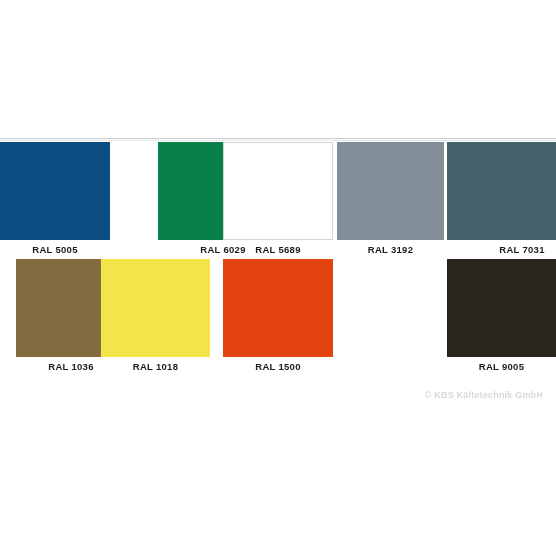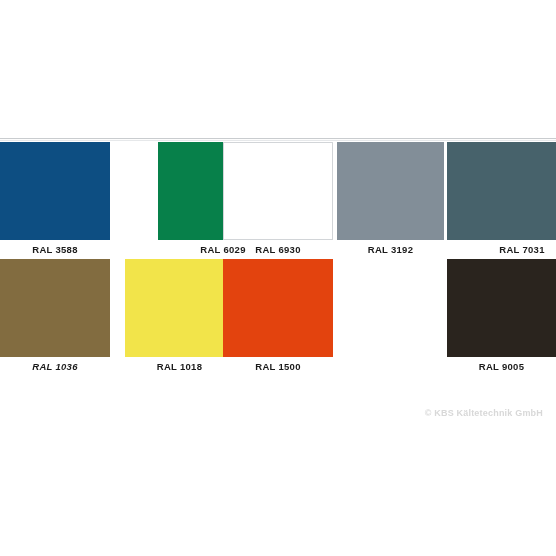--- a/index.html
+++ b/index.html
@@ -80,65 +80,65 @@
     font-size: 9.5px;
     font-weight: bold;
     letter-spacing: 0.3px;
     color: #1b1b1b;
     white-space: nowrap;
   }
 
   .watermark {
     position: absolute;
     right: 13px;
-    top: 408px;
+    top: 390px;
     font-size: 9px;
     font-weight: bold;
     color: #d8d8d8;
     letter-spacing: 0.2px;
     white-space: nowrap;
     user-select: none;
   }
 </style>
 </head>
 <body>
 
 <div id="chart-root">
 
   <div class="top-rule"></div>
 
   <div class="palette">
     <div class="swatch-row">
         <div class="swatch-cell" style="left: 0px; width: 110px;">
           <div class="swatch-chip" style="background: rgb(13, 78, 130);"></div>
-          <div class="swatch-label">RAL 3588</div>
+          <div class="swatch-label">RAL 5005</div>
         </div>
         <div class="swatch-cell" style="left: 111px; width: 130px; margin-left: 47px;">
           <div class="swatch-chip" style="background: rgb(7, 128, 74);"></div>
           <div class="swatch-label">RAL 6029</div>
         </div>
         <div class="swatch-cell" style="left: 223px; width: 110px;">
           <div class="swatch-chip bordered" style="background: rgb(255, 255, 255);"></div>
-          <div class="swatch-label">RAL 6930</div>
+          <div class="swatch-label">RAL 5689</div>
         </div>
         <div class="swatch-cell" style="left: 337px; width: 107px;">
           <div class="swatch-chip" style="background: rgb(130, 142, 152);"></div>
           <div class="swatch-label">RAL 3192</div>
         </div>
         <div class="swatch-cell" style="left: 447px; width: 102px; padding-left: 48px;">
           <div class="swatch-chip" style="background: rgb(71, 98, 107);"></div>
           <div class="swatch-label">RAL 7031</div>
         </div>
       </div>
     <div class="swatch-row">
-        <div class="swatch-cell" style="left: 0px; width: 110px; font-style: italic;">
+        <div class="swatch-cell" style="left: 16px; width: 110px;">
           <div class="swatch-chip" style="background: rgb(130, 108, 64);"></div>
           <div class="swatch-label">RAL 1036</div>
         </div>
-        <div class="swatch-cell" style="left: 125px; width: 109px;">
+        <div class="swatch-cell" style="left: 101px; width: 109px;">
           <div class="swatch-chip" style="background: rgb(242, 228, 74);"></div>
           <div class="swatch-label">RAL 1018</div>
         </div>
         <div class="swatch-cell" style="left: 223px; width: 110px;">
           <div class="swatch-chip" style="background: rgb(227, 67, 14);"></div>
           <div class="swatch-label">RAL 1500</div>
         </div>
         <div class="swatch-cell" style="left: 447px; width: 109px;">
           <div class="swatch-chip" style="background: rgb(42, 36, 30);"></div>
           <div class="swatch-label">RAL 9005</div>

